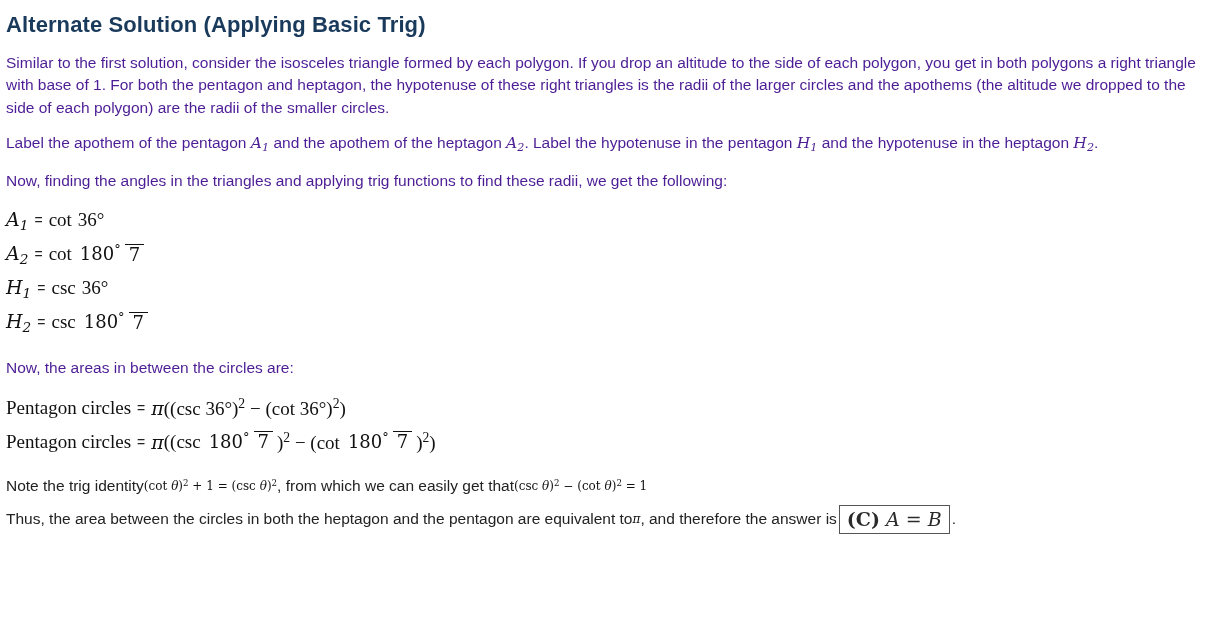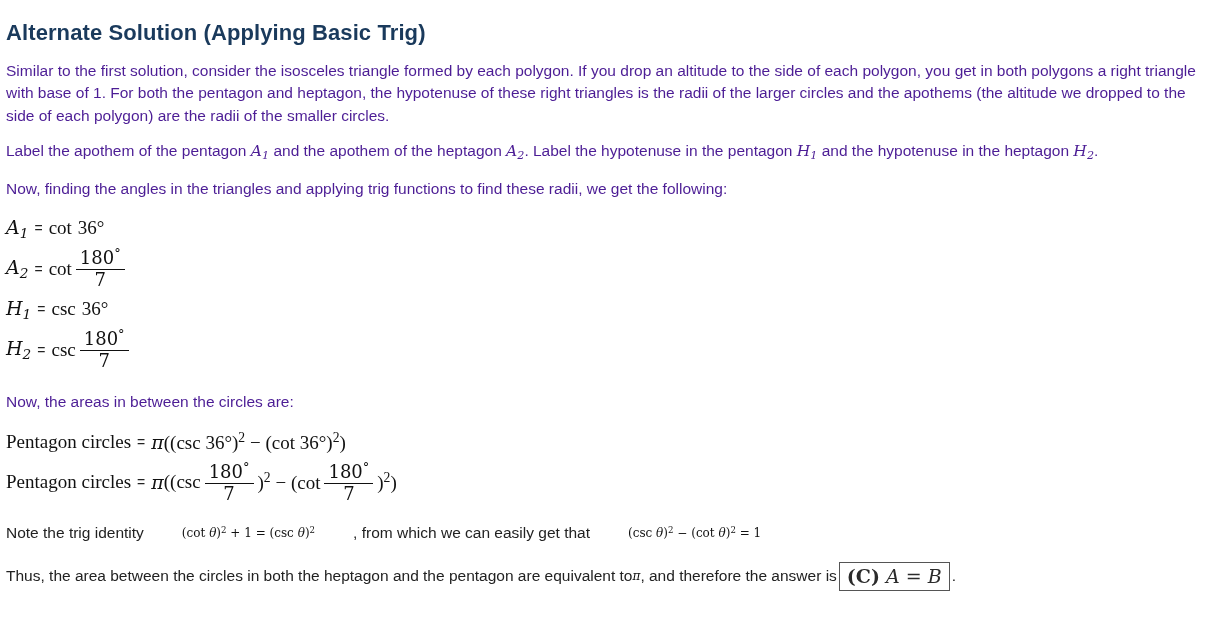--- a/index.html
+++ b/index.html
@@ -8,21 +8,21 @@
     background: #ffffff;
   }
   body {
     width: 1212px;
     height: 636px;
     font-family: "Liberation Sans", sans-serif;
     color: #2b2b2b;
     overflow: hidden;
   }
   .page {
-    padding: 18px 8px 0 6px;
+    padding: 10px 8px 0 6px;
     box-sizing: border-box;
     width: 1212px;
   }
   .heading {
     font-family: "Liberation Sans", sans-serif;
     font-weight: bold;
     font-size: 22px;
     color: #1a3a5c;
     margin: 2px 0 14px 0;
     letter-spacing: 0.1px;
@@ -66,21 +66,21 @@
     font-style: normal;
     margin: 0 6px;
     color: #222;
   }
   .fn {
     font-family: Liberation Serif, serif;
     font-style: normal;
   }
   .frac {
     display: inline-flex;
-    flex-direction: column;
+    flex-direction: row;
     align-items: center;
     vertical-align: middle;
     margin: 0 4px;
     line-height: 1.05;
   }
   .frac .num {
     padding: 0 4px 1px 4px;
     font-size: 18px;
   }
   .frac .den {
@@ -109,21 +109,21 @@
     font-size: 19px;
     vertical-align: middle;
     margin: 0 2px;
   }
   .row-text {
     display: flex;
     align-items: center;
     flex-wrap: wrap;
     margin: 0 0 7px 0;
   }
-  .mt12 { margin-top: 20px; gap: 38px; }
+  .mt12 { margin-top: 20px; }
 </style>
 </head>
 <body>
 
 <div class="page">
 
   <h1 class="heading">Alternate Solution (Applying Basic Trig)</h1>
 
   <p class="para">Similar to the first solution, consider the isosceles triangle formed by each polygon. If you drop an altitude to the side of each polygon, you get in both polygons a right triangle with base of 1. For both the pentagon and heptagon, the hypotenuse of these right triangles is the radii of the larger circles and the apothems (the altitude we dropped to the side of each polygon) are the radii of the smaller circles.</p>
 
@@ -195,21 +195,21 @@
     <span class="fn">)<sup>2</sup>)</span>
   </div>
 
   <div class="row-text mt12">
     <span class="smalltext">Note the trig identity </span>
     <span class="inline-math">(cot&nbsp;<span class="it">θ</span>)<sup>2</sup> + 1 = (csc&nbsp;<span class="it">θ</span>)<sup>2</sup></span>
     <span class="smalltext">, from which we can easily get that </span>
     <span class="inline-math">(csc&nbsp;<span class="it">θ</span>)<sup>2</sup> − (cot&nbsp;<span class="it">θ</span>)<sup>2</sup> = 1</span>
   </div>
 
-  <div class="row-text" style="margin-top:20px">
+  <div class="row-text" style="margin-top:10px">
     <span class="smalltext">Thus, the area between the circles in both the heptagon and the pentagon are equivalent to </span>
     <span class="inline-math it">π</span>
     <span class="smalltext">, and therefore the answer is </span>
     <span class="answerbox"><b>(C)</b><span class="it">&nbsp;A = B</span></span>
     <span class="smalltext">.</span>
   </div>
 
 </div>
 
 </body></html>

